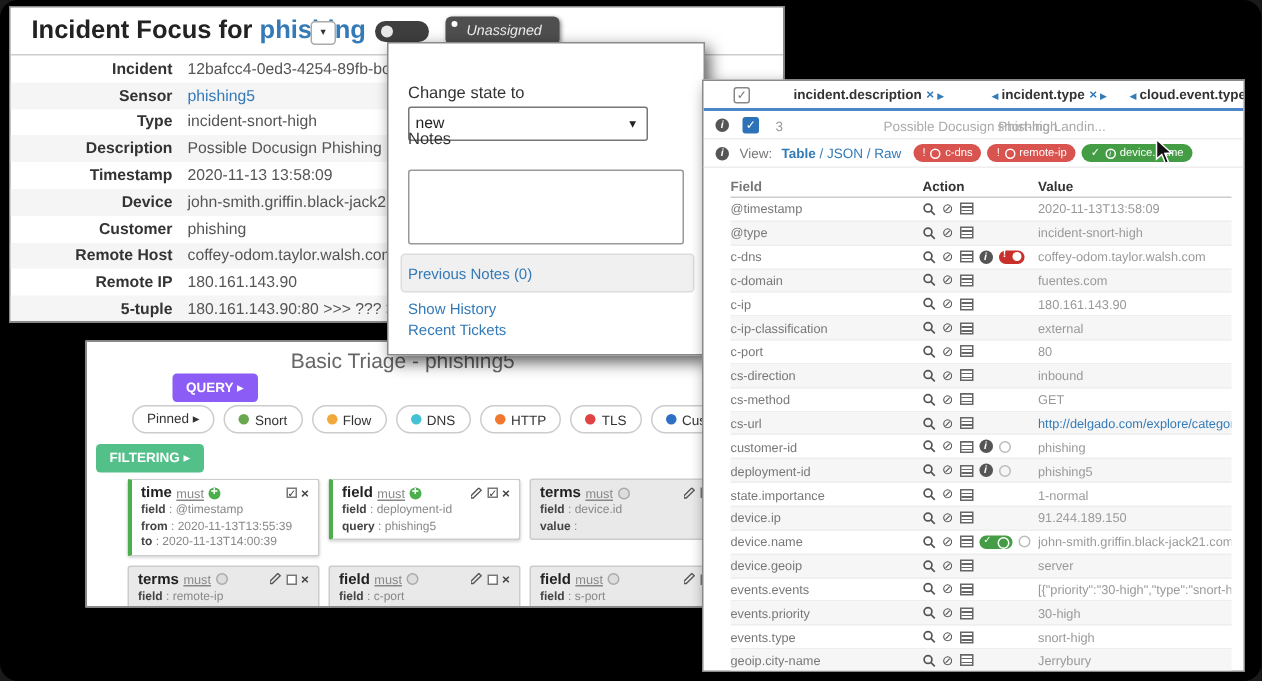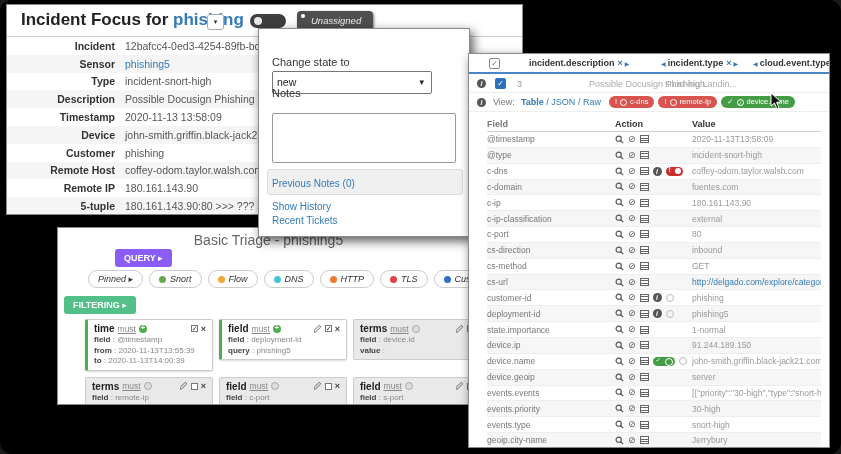--- a/index.html
+++ b/index.html
@@ -38,21 +38,21 @@
   .m-hist{position:absolute;left:13px;top:172px;}
   .m-rec{position:absolute;left:13px;top:186px;}
 
   
   .winTriage{left:57px;top:227px;width:423px;height:178px;z-index:20;overflow:hidden;}
   .t-title{position:absolute;left:0;top:4px;width:100%;text-align:center;font-size:14px;color:#666;}
   .t-btn{position:absolute;border:none;border-radius:3px;color:#fff;font-size:9px;font-weight:bold;padding:4px 9px;}
   .t-query{left:14px;top:21px;background:#8b5cf6;margin-left:43px;}
   .t-filtering{left:6px;top:68px;background:#53c08a;}
   .pillrow{position:absolute;left:30px;top:42px;display:flex;align-items:center;gap:6px;}
-  .pill{display:inline-flex;align-items:center;border:1px solid #ccc;border-radius:11px;background:#fff;padding:3px 9px;font-size:9px;color:#333;white-space:nowrap;font-style:italic;}
+  .pill{display:inline-flex;align-items:center;border:1px solid #ccc;border-radius:11px;background:#fff;padding:3px 9px;font-size:9px;color:#333;white-space:nowrap;}
   .pill .pdot{width:7px;height:7px;border-radius:50%;margin-right:4px;display:inline-block;}
   .cards{position:absolute;left:24px;top:88px;width:450px;display:flex;flex-wrap:wrap;align-items:flex-start;}
   .card{width:128px;margin:3px;border:1px solid #ccc;border-radius:2px;background:#e9e9e9;padding:3px 6px;font-size:8px;position:relative;}
   .card.active{background:#fff;border-left:3px solid #4cae4c;box-shadow:0 1px 2px rgba(0,0,0,.15);}
   .chead{display:flex;align-items:center;gap:3px;margin-bottom:1px;}
   .ctype{font-weight:bold;font-size:10px;color:#222;}
   .cop{color:#888;text-decoration:underline;font-size:8.5px;}
   .cstate{width:8px;height:8px;border-radius:50%;display:inline-block;}
   .cstate.on{background:#4cae4c;position:relative;}
   .cstate.on::after{content:"+";position:absolute;left:1.5px;top:-1.5px;color:#fff;font-size:8px;font-weight:bold;}

